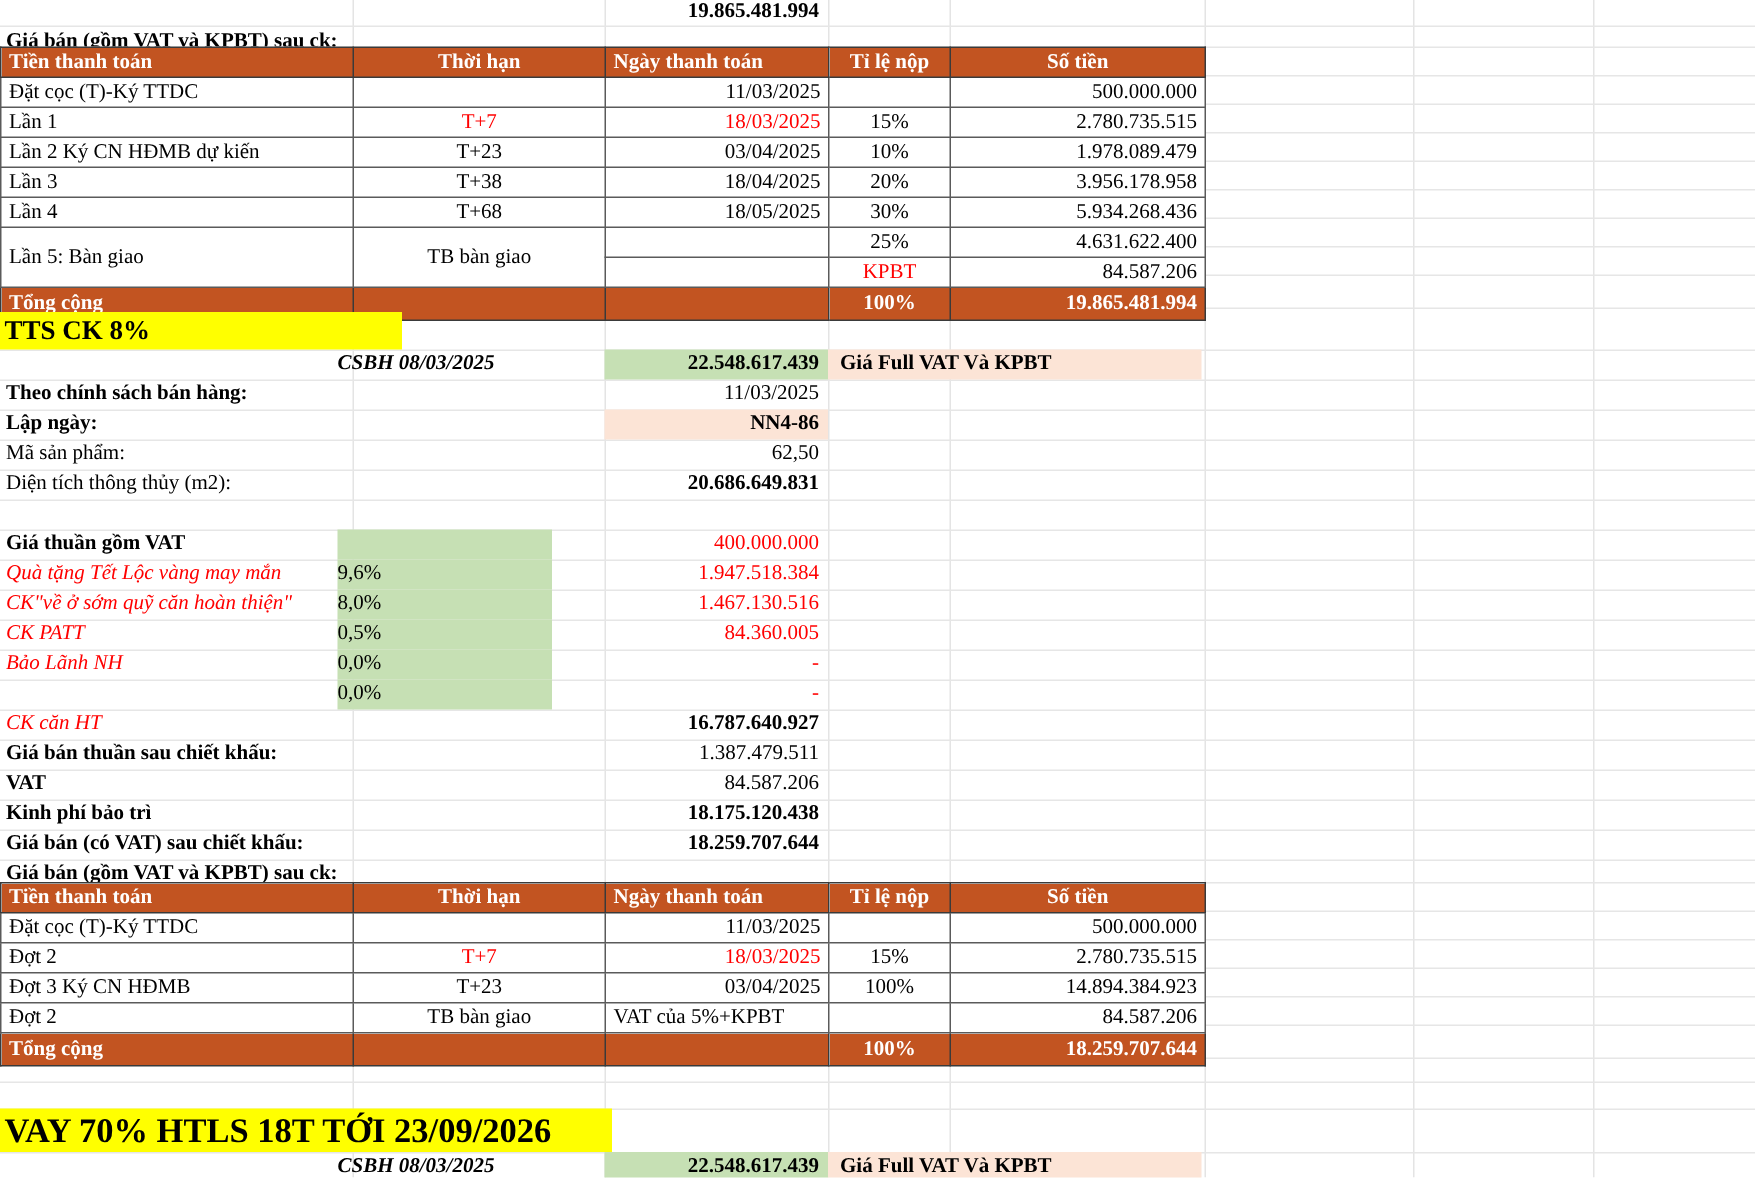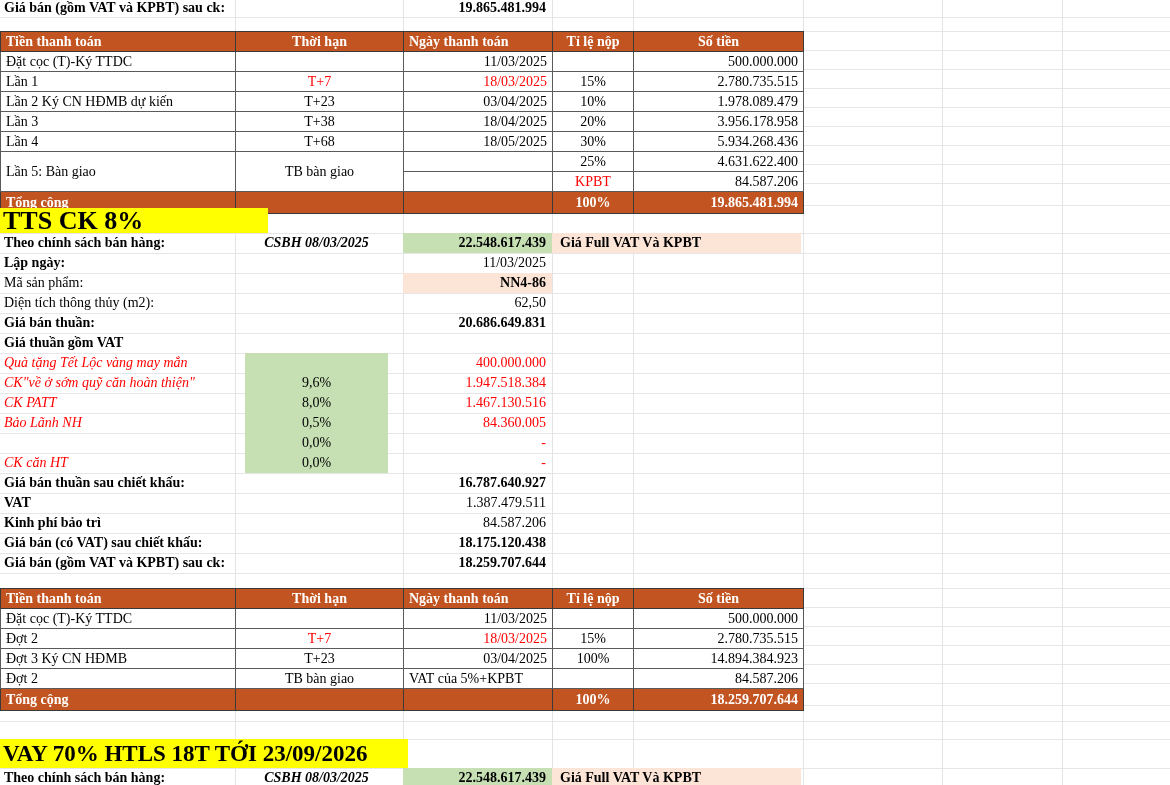--- a/index.html
+++ b/index.html
@@ -8,22 +8,22 @@
   .sheet{position:relative;width:1170px;height:785px;background:#fff;}
 
   
   .vl{position:absolute;top:0;bottom:0;width:1px;background:#e4e4e4;}
   .hl{position:absolute;left:0;width:1170px;height:1px;background:#e6e6e6;}
 
   
   .mrow{position:absolute;left:0;width:1170px;height:20px;line-height:20px;
         border-bottom:1px solid #e6e6e6;font-size:14px;white-space:nowrap;}
   .mrow .cell{position:absolute;top:0;height:100%;line-height:inherit;}
-  .cl{left:0;width:231px;padding-left:4px;}
-  .cp{left:245px;width:143px;text-align:center;}
+  .cl{left:0;width:231px;padding-left:4px;margin-top:20px;}
+  .cp{left:225px;width:143px;text-align:left;}
   .cv{left:403px;width:143px;padding-right:6px;text-align:right;}
   .cn{left:552px;width:241px;padding-left:8px;}
   .b{font-weight:bold;}
   .it{font-style:italic;}
   .red{color:#FF0000;}
   .green{background:#C6E0B4;}
   .peach{background:#FCE4D6;}
   .dash{padding-right:16px;}
 
   
@@ -150,21 +150,21 @@
       <td>Tổng cộng</td>
       <td></td>
       <td></td>
       <td class="tc">100%</td>
       <td class="tr">19.865.481.994</td>
     </tr>
   </tbody>
     </table>
 
   <div class="banner-row" style="top:208px;height:25px">
-    <div class="banner" style="width:265px;font-size:26px">TTS CK 8%</div>
+    <div class="banner" style="width:265px;font-size:18px">TTS CK 8%</div>
   </div>
 
   <div class="mrow" style="top:233px">
     <div class="cell cl b">Theo chính sách bán hàng:</div>
     <div class="cell cp b it">CSBH 08/03/2025</div>
     <div class="cell cv b green">22.548.617.439</div>
     <div class="cell cn b peach">Giá Full VAT Và KPBT</div>
   </div>
 
   <div class="mrow" style="top:253px">
@@ -173,21 +173,20 @@
   </div>
   <div class="mrow" style="top:273px">
     <div class="cell cl">Mã sản phẩm:</div>
     <div class="cell cv b peach">NN4-86</div>
   </div>
   <div class="mrow" style="top:293px">
     <div class="cell cl">Diện tích thông thủy (m2):</div>
     <div class="cell cv">62,50</div>
   </div>
   <div class="mrow" style="top:313px">
-    <div class="cell cl b">Giá bán thuần:</div>
     <div class="cell cv b">20.686.649.831</div>
   </div>
   <div class="mrow" style="top:333px">
     <div class="cell cl b">Giá thuần gồm VAT</div>
     <div class="cell cv"></div>
   </div>
 
   <div class="mrow" style="top:353px">
     <div class="cell cl red it">Quà tặng Tết Lộc vàng may mắn</div>
     <div class="cell cp green"></div>

